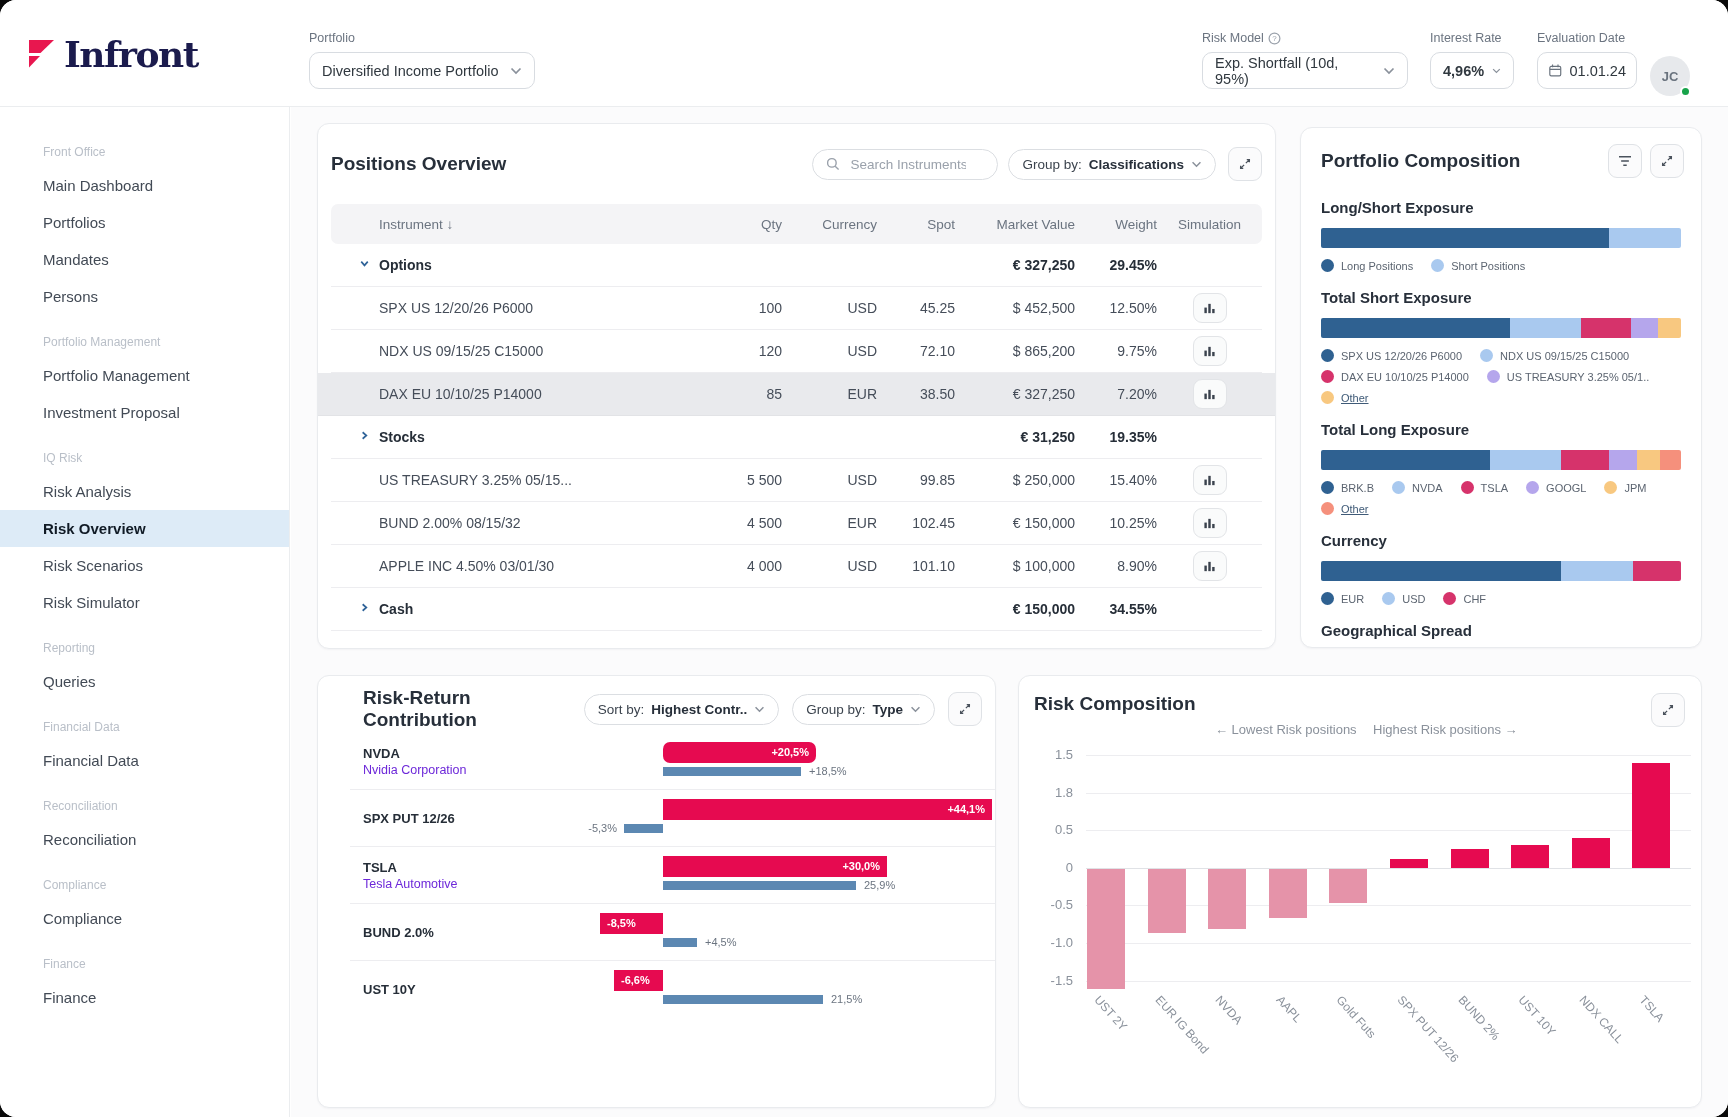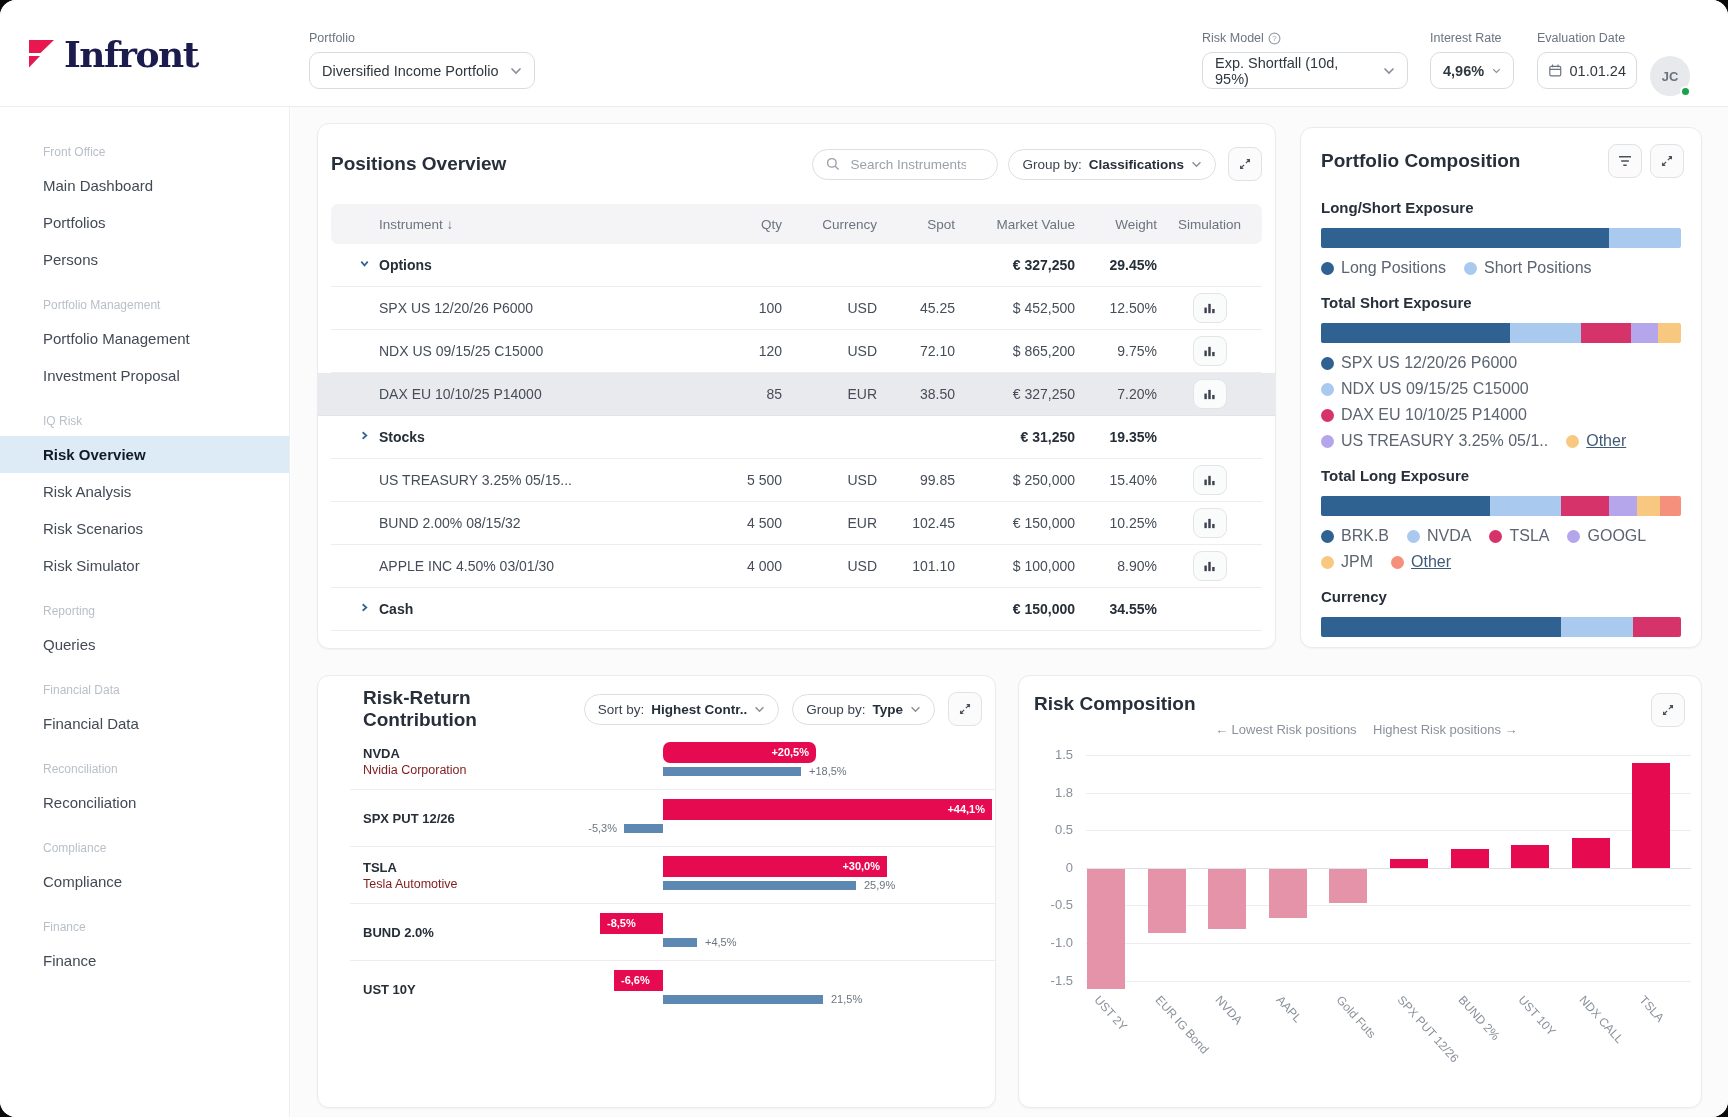--- a/index.html
+++ b/index.html
@@ -59,35 +59,35 @@
   
   #composition-card{left:1300px;top:127px;width:402px;height:521px;}
   .comp-head{display:flex;align-items:center;padding:16px 17px 0 20px;}
   .comp-head .card-title{flex:1;}
   .comp-head .icon-btn{margin-left:8px;}
   .comp-body{padding:4px 20px 0 20px;}
   .comp-h4{font-size:15px;font-weight:bold;color:#272f3a;margin:17px 0 12px;}
   .comp-bar{height:20px;border-radius:2px;overflow:hidden;display:flex;width:100%;}
   .comp-bar span{height:100%;}
   .comp-legend{display:flex;flex-wrap:wrap;column-gap:18px;row-gap:8px;margin-top:11px;}
-  .leg-item{display:flex;align-items:center;gap:7px;font-size:16px;color:#5b6470;}
+  .leg-item{display:flex;align-items:center;gap:7px;font-size:11px;color:#5b6470;}
   .leg-dot{width:13px;height:13px;border-radius:50%;flex:none;}
   .leg-link{color:#3f5a77;text-decoration:underline;}
 
   
   #rr-card{left:317px;top:675px;width:679px;height:433px;padding-left:32px;}
   .rr-head{display:flex;align-items:center;padding:17px 13px 0 13px;height:49px;}
   .rr-head .card-title{flex:1;}
   .rr-head .pill{margin-left:13px;}
   .rr-head .icon-btn{margin-left:13px;}
   .rr-row{position:relative;height:57px;border-bottom:1px solid #ededf0;}
   .rr-row:last-child{border-bottom:none;}
   .rr-lbl{position:absolute;left:13px;top:0;height:100%;display:flex;flex-direction:column;justify-content:center;}
   .rr-lbl .l1{font-size:13px;font-weight:bold;color:#262e38;}
-  .rr-lbl .l2{font-size:12.5px;color:#7f1d1d;margin-top:2px;}
+  .rr-lbl .l2{font-size:12.5px;color:#6d28d9;margin-top:2px;}
   .rr-bar-red{position:absolute;top:9px;height:21px;background:#e60a50;line-height:21px;font-size:11px;font-weight:bold;color:#fff;}
   .rr-bar-blue{position:absolute;top:34px;height:9px;background:#5c88b2;}
   .rr-val{position:absolute;top:33px;height:11px;line-height:11px;font-size:11px;color:#6b7480;}
   .rr-legend{position:absolute;left:0;right:0;bottom:15px;display:flex;justify-content:center;gap:26px;font-size:12.5px;color:#424a55;}
   .rr-legend .leg-dot{width:11px;height:11px;}
 
   
   #rc-card{left:1018px;top:675px;width:684px;height:433px;}
   .rc-head{display:flex;align-items:flex-start;padding:17px 16px 0 15px;}
   .rc-head .card-title{flex:1;}
@@ -167,27 +167,28 @@
     <div class="avatar">
       <span>JC</span>
       <span class="dot"></span>
     </div>
   </header>
 
   <nav class="sidebar" id="sidebar">
       <div class="nav-sec">Front Office</div>
       <div class="nav-item">Main Dashboard</div>
       <div class="nav-item">Portfolios</div>
+      <div class="nav-item">Mandates</div>
       <div class="nav-item">Persons</div>
       <div class="nav-sec">Portfolio Management</div>
       <div class="nav-item">Portfolio Management</div>
       <div class="nav-item">Investment Proposal</div>
       <div class="nav-sec">IQ Risk</div>
+      <div class="nav-item">Risk Analysis</div>
       <div class="nav-item active">Risk Overview</div>
-      <div class="nav-item">Risk Analysis</div>
       <div class="nav-item">Risk Scenarios</div>
       <div class="nav-item">Risk Simulator</div>
       <div class="nav-sec">Reporting</div>
       <div class="nav-item">Queries</div>
       <div class="nav-sec">Financial Data</div>
       <div class="nav-item">Financial Data</div>
       <div class="nav-sec">Reconciliation</div>
       <div class="nav-item">Reconciliation</div>
       <div class="nav-sec">Compliance</div>
       <div class="nav-item">Compliance</div>

